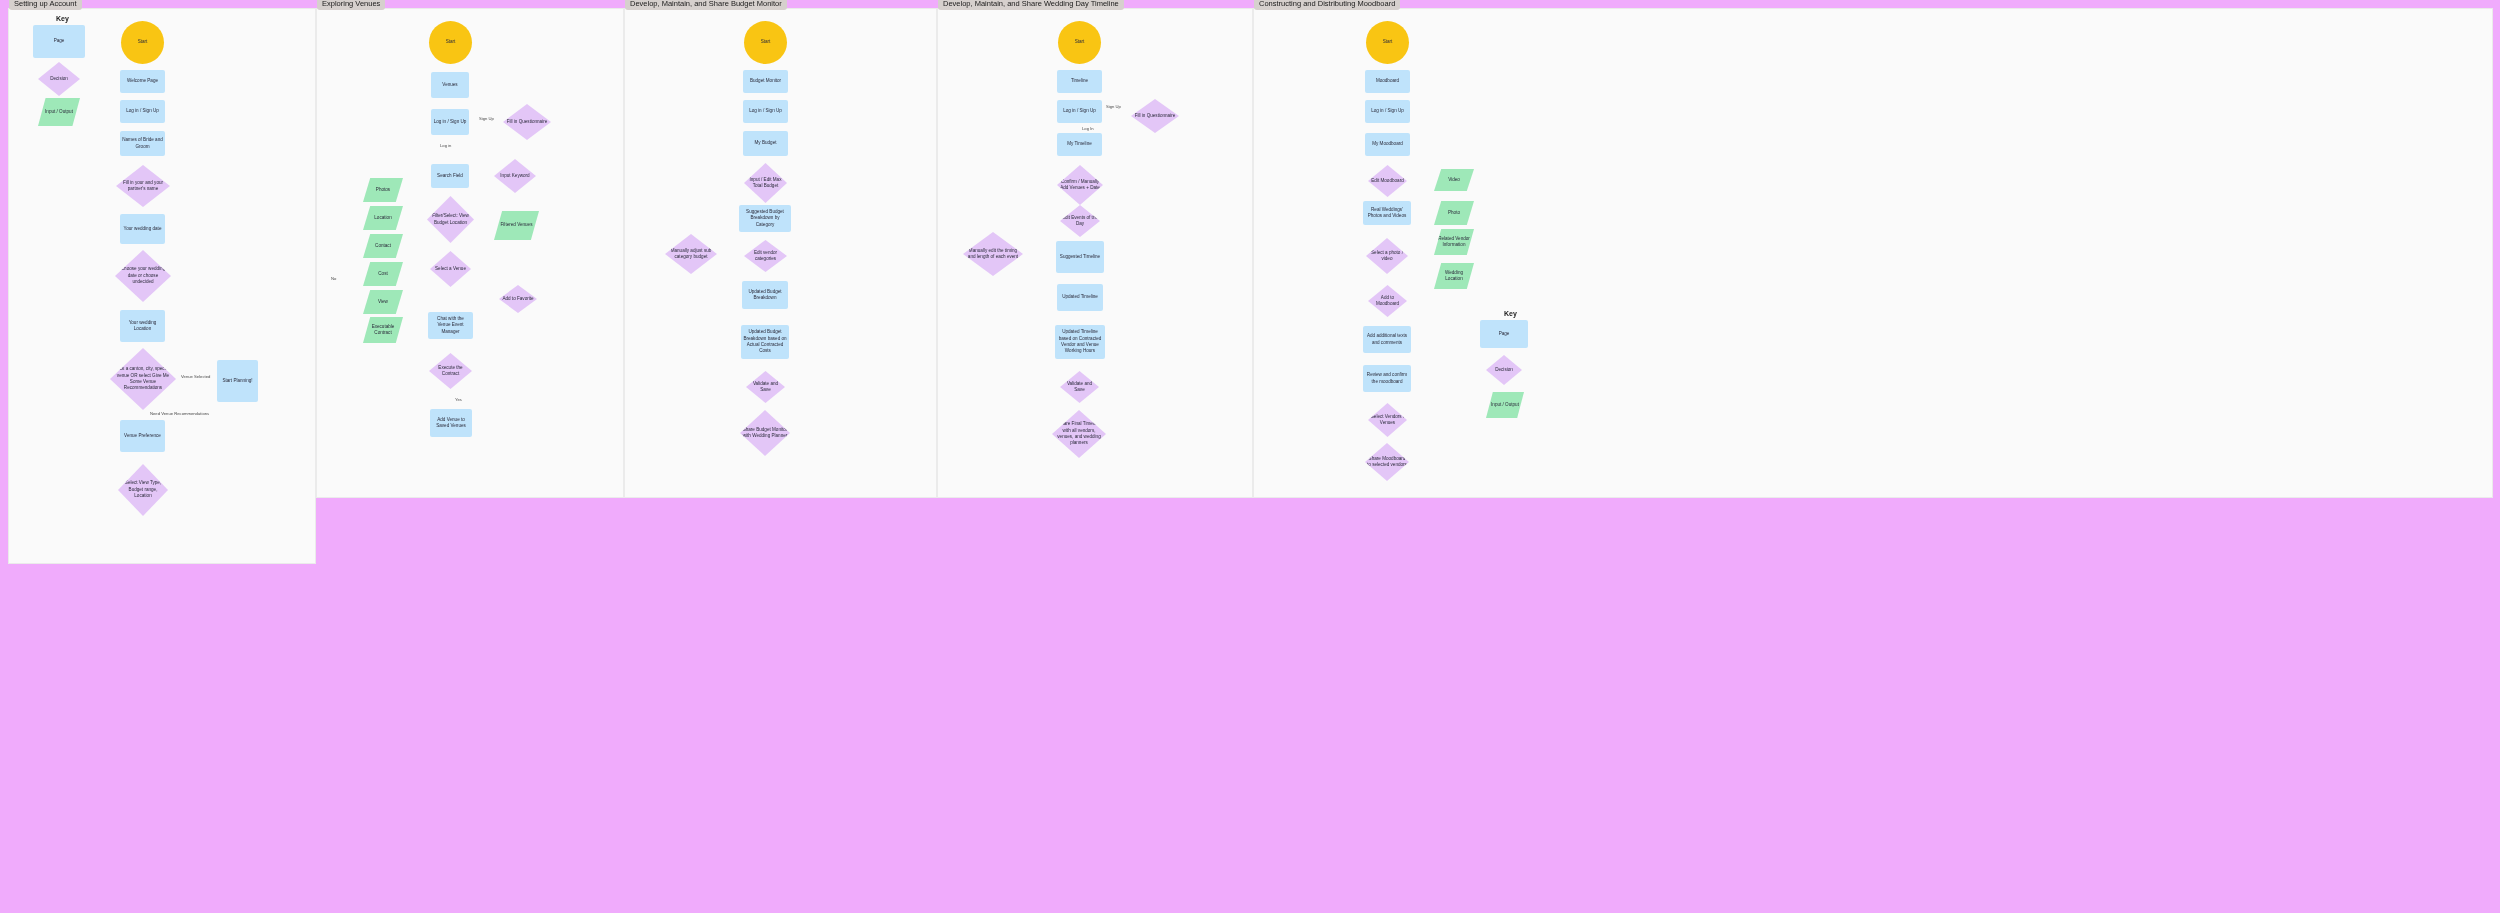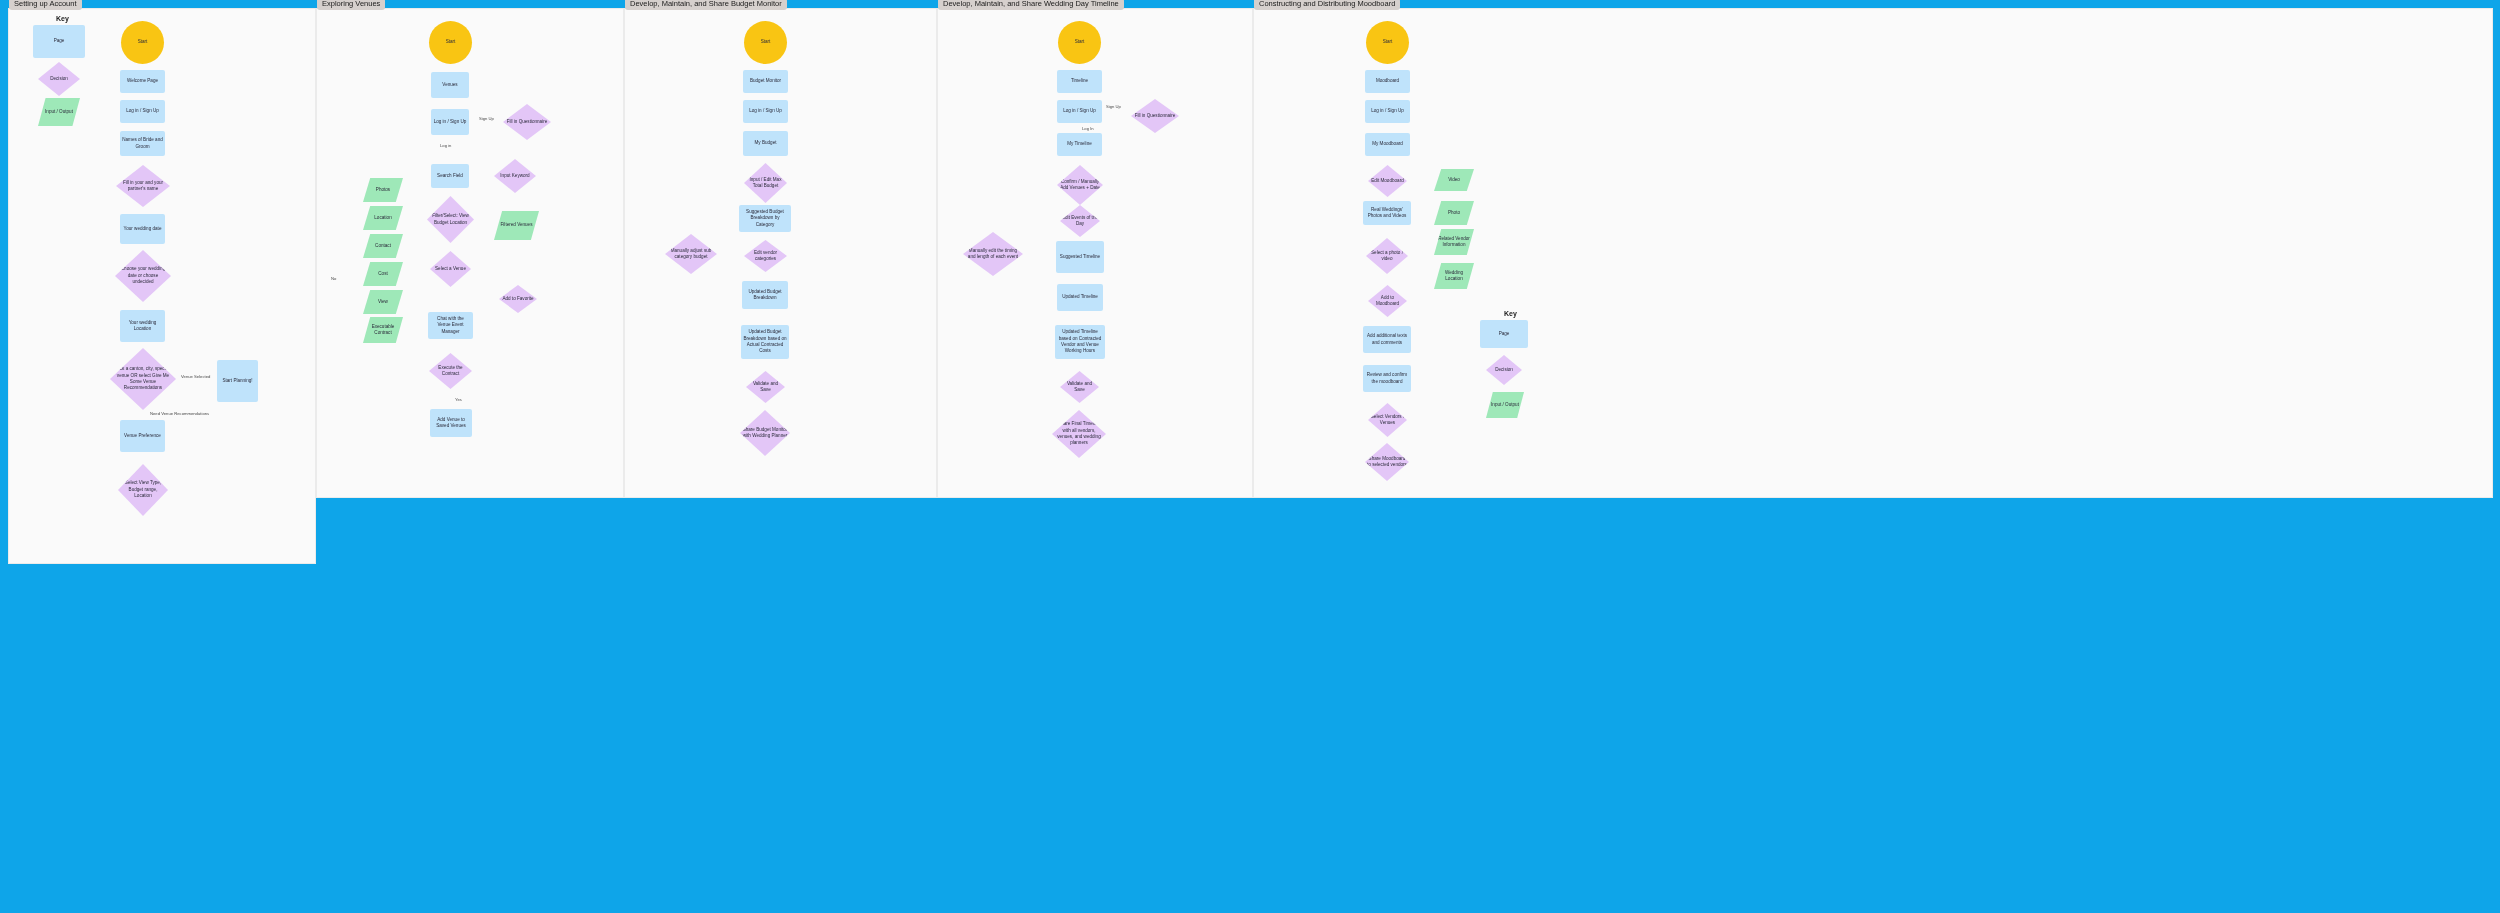--- a/index.html
+++ b/index.html
@@ -1,17 +1,17 @@
 <!DOCTYPE html>
 <html><head>
 <meta charset="utf-8">
 <style>
   html,body{margin:0;padding:0;background:#ffffff;}
   body{font-family:"Liberation Sans","DejaVu Sans",sans-serif;}
-  #board{position:relative;width:2500px;height:913px;overflow:hidden;background:#0ea5e9;}
+  #board{position:relative;width:2500px;height:913px;overflow:hidden;background:#f0abfc;}
 
   .frame{position:absolute;background:#fafafa;border:1px solid #ebebeb;box-sizing:border-box;}
   .frame-label{position:absolute;top:-11px;left:0;background:#d6d0cd;color:#1a1a1a;
      font-size:7.5px;line-height:10px;padding:1px 5px;border-radius:3px;white-space:nowrap;font-weight:500;}
 
   .node{position:absolute;box-sizing:border-box;display:flex;align-items:center;justify-content:center;
         text-align:center;color:#2b2b3a;font-size:4.6px;line-height:6.4px;padding:2px;}
   .page{background:#bfe3fb;border-radius:2px;}
   .decision{background:#e3c6f7;}
   .io{background:#9ee8b8;}

